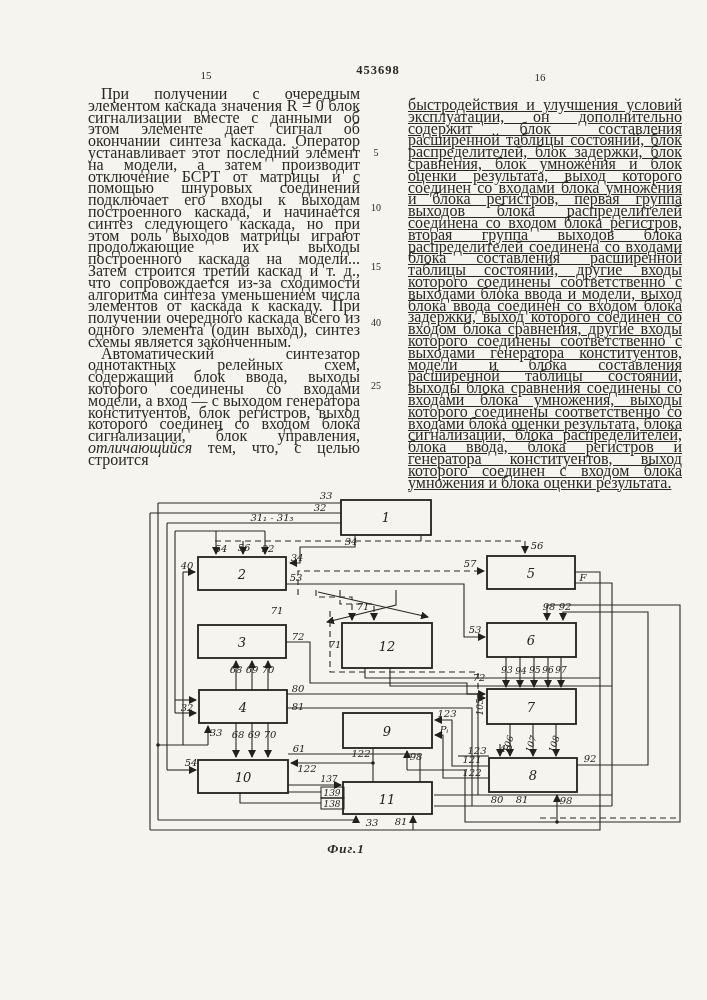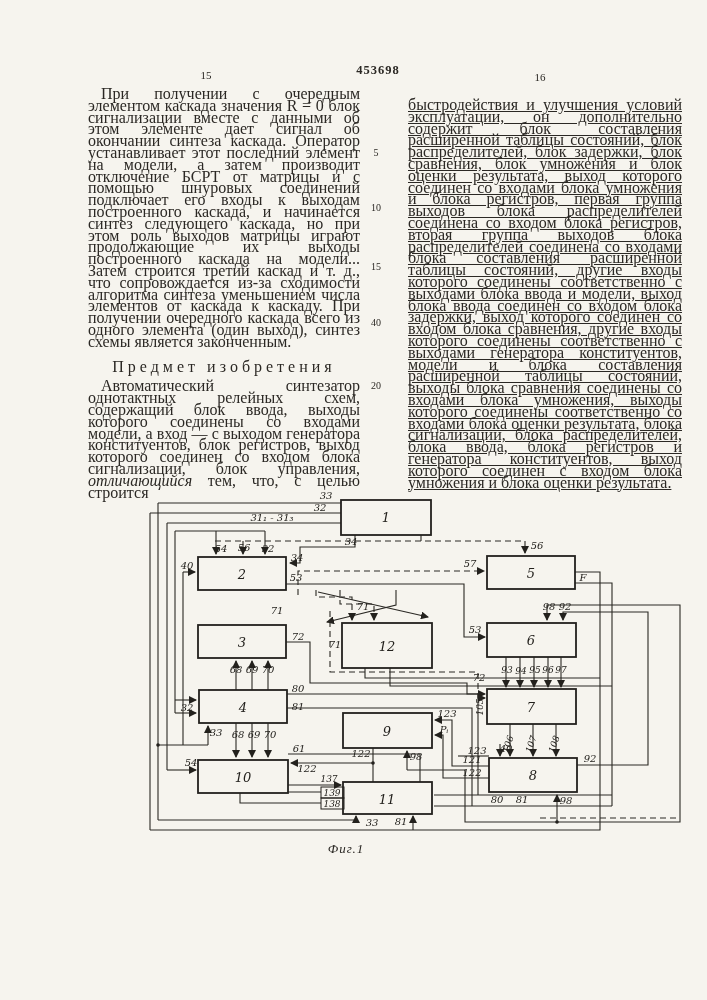--- a/index.html
+++ b/index.html
@@ -13,21 +13,21 @@
   .col{position:absolute;font-size:16px;line-height:11.8px;text-align:justify;}
   .col p{margin:0;text-indent:13px;}
   .col-left{left:88px;top:88px;width:272px;}
   .col-right{left:408px;top:99px;width:274px;text-decoration:underline;}
   .claim-heading{text-align:center;text-indent:0 !important;letter-spacing:4px;
                  margin:13px 0 8px 0 !important;}
   .it{font-style:italic;margin-top:16px;}
   .gutter-num{position:absolute;left:364px;width:24px;text-align:center;font-size:10px;}
   .fig-svg{position:absolute;left:0;top:0;}
   .fig-caption{position:absolute;left:308px;top:841px;width:76px;text-align:center;
-               font-style:italic;font-weight:normal;font-size:13px;letter-spacing:1px;}
+               font-style:italic;font-weight:bold;font-size:13px;letter-spacing:1px;}
   svg text{font-family:"DejaVu Serif","Liberation Serif",serif;font-style:italic;
            font-size:10px;fill:#23211d;}
   svg text.bx{font-size:13px;}
   svg text.sm{font-size:9px;}
   .ln{stroke:#2a2824;stroke-width:1.1;fill:none;}
   .lnd{stroke:#2a2824;stroke-width:1.1;fill:none;stroke-dasharray:6 4;}
   .bx-r{stroke:#23211d;stroke-width:1.8;fill:none;}
   .tag{stroke:#23211d;stroke-width:1;fill:none;}
   .dot{fill:#23211d;}
 </style>
@@ -35,33 +35,32 @@
 <body>
 
 <div class="page">
 
   <div class="pat-num">453698</div>
   <div class="col-num left">15</div>
   <div class="col-num right">16</div>
 
   <div class="col col-left">
     <p>При получении с очередным элементом каскада значения R = 0 блок сигнализации вместе с данными об этом элементе дает сигнал об окончании синтеза каскада. Оператор устанавливает этот последний элемент на модели, а затем производит отключение БСРТ от матрицы и с помощью шнуровых соединений подключает его входы к выходам построенного каскада, и начинается синтез следующего каскада, но при этом роль выходов матрицы играют продолжающие их выходы построенного каскада на модели... Затем строится третий каскад и т. д., что сопровождается из-за сходимости алгоритма синтеза уменьшением числа элементов от каскада к каскаду. При получении очередного каскада всего из одного элемента (один выход), синтез схемы является законченным.</p>
-    <p class="claim-heading">Предмет изобретения</p>
     <p><span>Автоматический синтезатор однотактных релейных схем, содержащий блок ввода, выходы которого соединены со входами модели, а вход — с выходом генератора конституентов, блок регистров, выход которого соединен со входом блока сигнализации, блок управления, </span><span class="it">отличающийся</span><span> тем, что, с целью строится</span></p>
   </div>
 
   <div class="col col-right">
     <p style="text-indent:0">быстродействия и улучшения условий эксплуатации, он дополнительно содержит блок составления расширенной таблицы состояний, блок распределителей, блок задержки, блок сравнения, блок умножения и блок оценки результата, выход которого соединен со входами блока умножения и блока регистров, первая группа выходов блока распределителей соединена со входом блока регистров, вторая группа выходов блока распределителей соединена со входами блока составления расширенной таблицы состояний, другие входы которого соединены соответственно с выходами блока ввода и модели, выход блока ввода соединен со входом блока задержки, выход которого соединен со входом блока сравнения, другие входы которого соединены соответственно с выходами генератора конституентов, модели и блока составления расширенной таблицы состояний, выходы блока сравнения соединены со входами блока умножения, выходы которого соединены соответственно со входами блока оценки результата, блока сигнализации, блока распределителей, блока ввода, блока регистров и генератора конституентов, выход которого соединен с входом блока умножения и блока оценки результата.</p>
   </div>
 
   <div class="gutter-num" style="top:147px">5</div>
   <div class="gutter-num" style="top:202px">10</div>
   <div class="gutter-num" style="top:261px">15</div>
   <div class="gutter-num" style="top:317px">40</div>
-  <div class="gutter-num" style="top:380px">20</div>
+  <div class="gutter-num" style="top:380px">25</div>
 
   <svg class="fig-svg" width="707" height="1000" viewBox="0 0 707 1000">
     <defs>
       <marker id="ah" markerUnits="userSpaceOnUse" markerWidth="9" markerHeight="8" refX="7" refY="4" orient="auto">
         <path d="M0,0 L8,4 L0,8 Z" fill="#23211d"></path>
       </marker>
     </defs>
 
     <path class="ln" d="M158 503 H341"></path>
     <path class="ln" d="M150 513 H341"></path>

